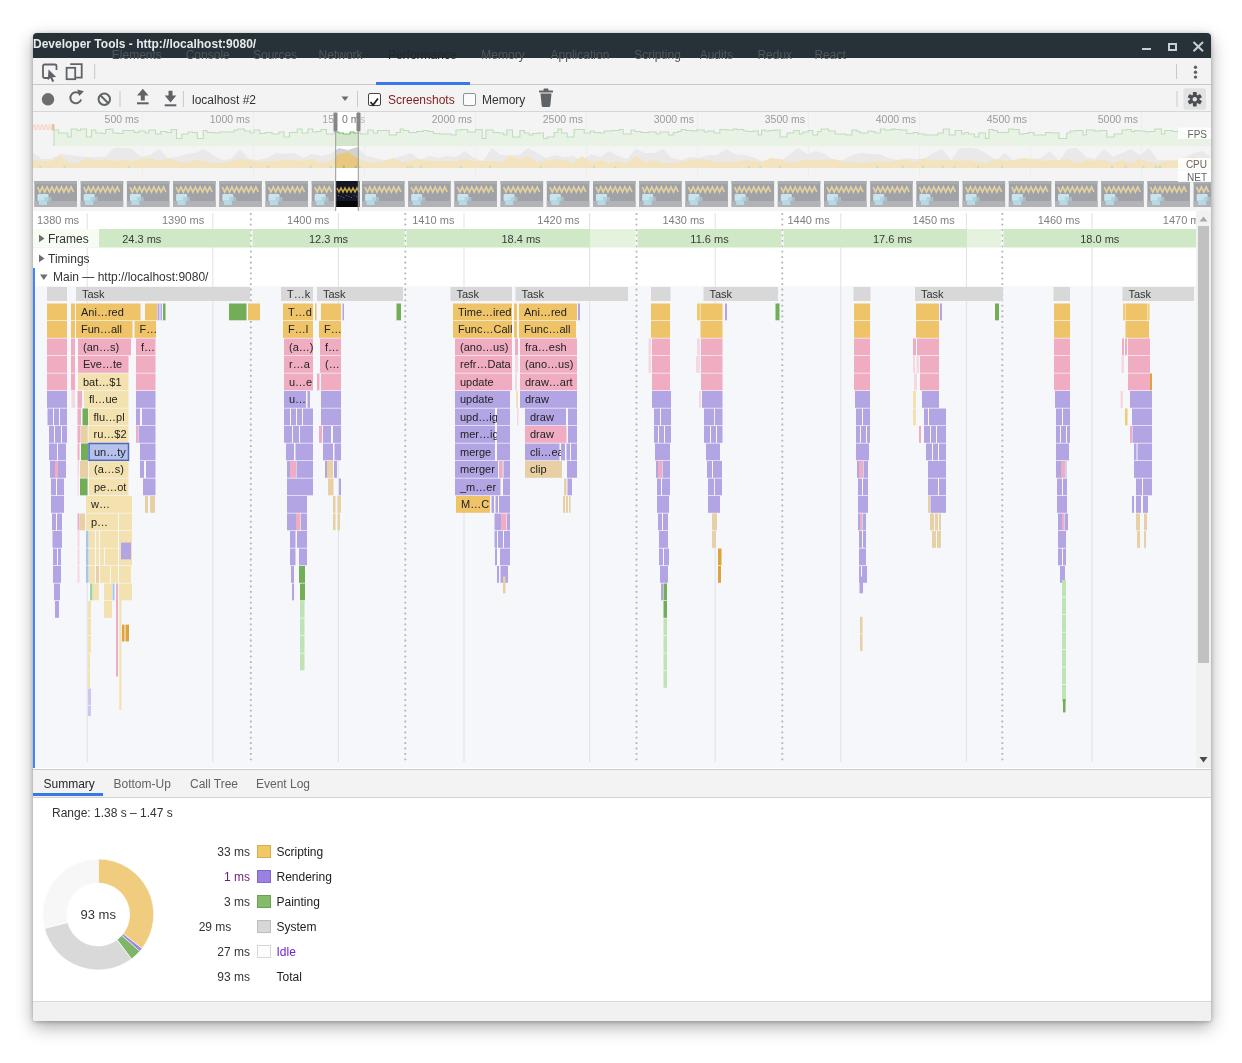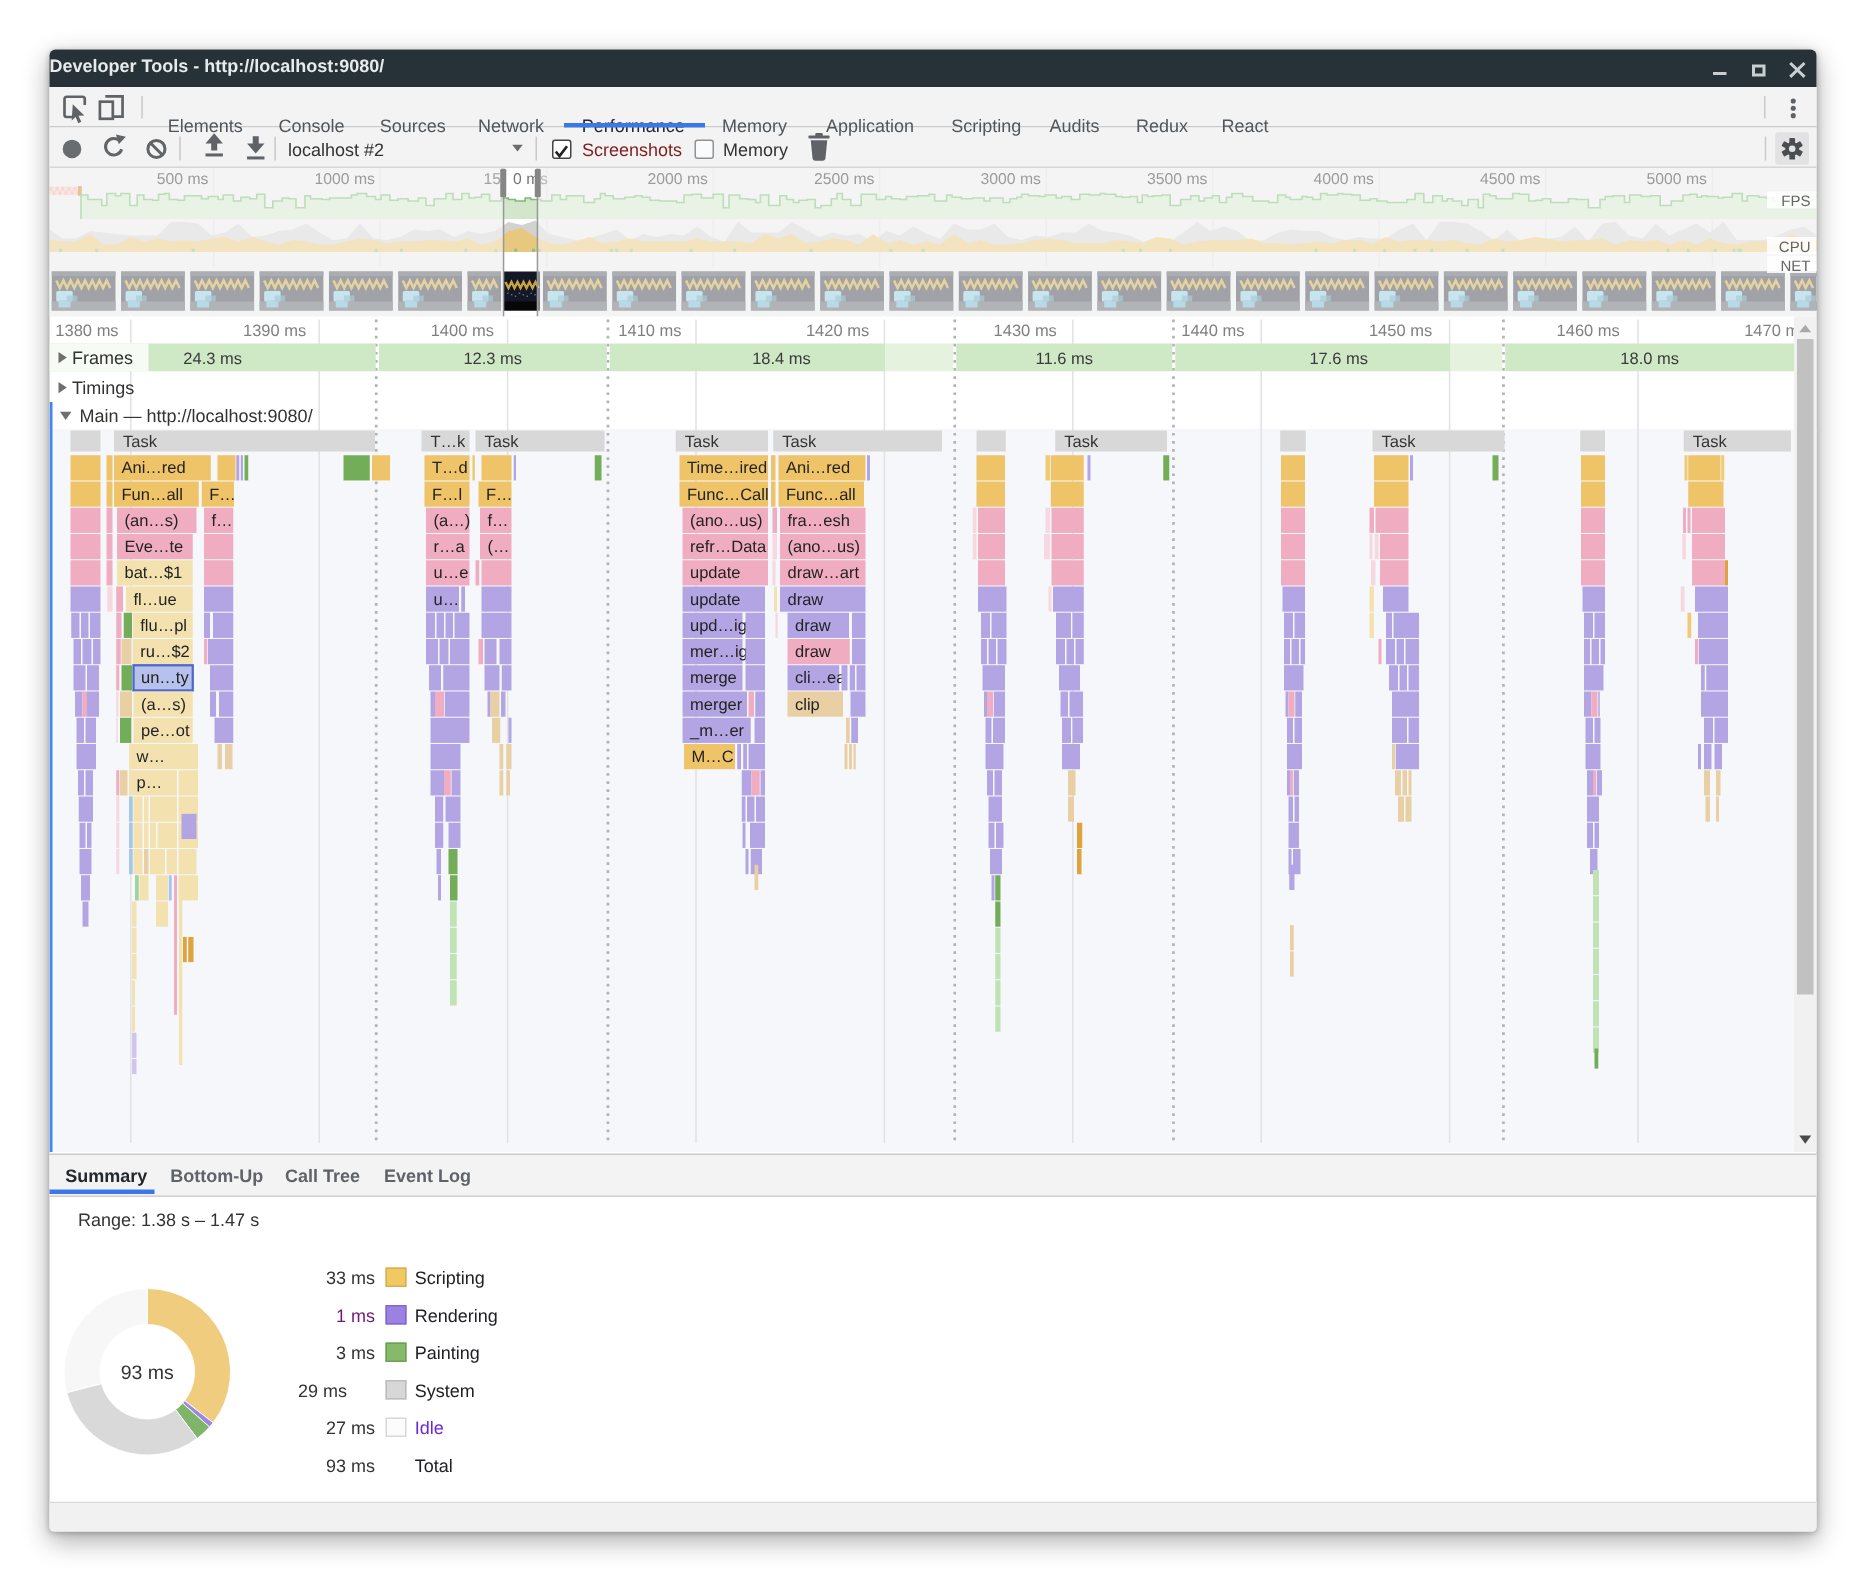--- a/index.html
+++ b/index.html
@@ -3,25 +3,25 @@
 <style>
   * { margin:0; padding:0; box-sizing:border-box; }
   body { width:1242px; height:1063px; background:#fff; font-family:"Liberation Sans",sans-serif; position:relative; overflow:hidden; }
   .abs { position:absolute; }
   .win { position:absolute; left:33px; top:33px; width:1178px; height:988px; background:#fff;
          border-radius:4px 4px 3px 3px; box-shadow:0 6px 18px rgba(0,0,0,0.33), 0 1px 4px rgba(0,0,0,0.25); }
   .titlebar { position:absolute; left:33px; top:33px; width:1178px; height:25px; background:#263238; border-radius:4px 4px 0 0; }
   .title { position:absolute; top:37px; left:33px; width:1070px; text-align:left; color:#e8eaeb; font-size:12px; font-weight:bold; }
   .tabbar { position:absolute; left:33px; top:58px; width:1178px; height:27px; background:#f3f3f3; border-bottom:1px solid #cacaca; }
   .toolbar { position:absolute; left:33px; top:85px; width:1178px; height:27px; background:#f3f3f3; border-bottom:1px solid #d6d6d6; }
-  .tab { position:absolute; top:77px; font-size:12px; color:#50565b; }
+  .tab { position:absolute; top:48px; font-size:12px; color:#50565b; }
   .tab.sel { color:#23282d; }
   .t2 { position:absolute; font-size:12px; color:#5a6064; }
   .statusbar { position:absolute; left:33px; top:1001px; width:1178px; height:20px; background:#f1f1f1; border-top:1px solid #d9d9d9; border-radius:0 0 3px 3px; }
-  .btab { position:absolute; top:777px; font-size:12px; color:#5f6368;font-weight:bold; }
+  .btab { position:absolute; top:777px; font-size:12px; color:#5f6368; }
 </style></head>
 <body>
 <div class="win"></div>
 <div class="titlebar"></div>
 <div class="title">Developer Tools - http://localhost:9080/</div>
 
 <div class="abs" style="left:1142px;top:47.5px;width:9px;height:2px;background:#c9ced1"></div>
 <div class="abs" style="left:1167.5px;top:42.5px;width:9px;height:8.5px;border:2px solid #c9ced1"></div>
 <svg class="abs" style="left:1192px;top:41px" width="13" height="12">
  <path d="M1.5,1 L11,10.2 M11,1 L1.5,10.2" stroke="#c9ced1" stroke-width="2"></path>

